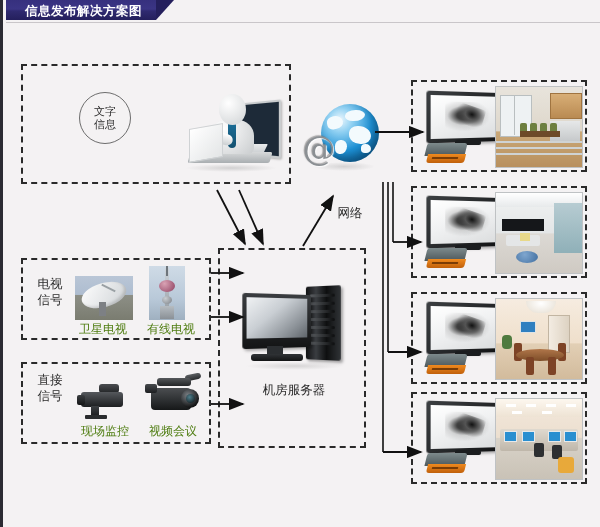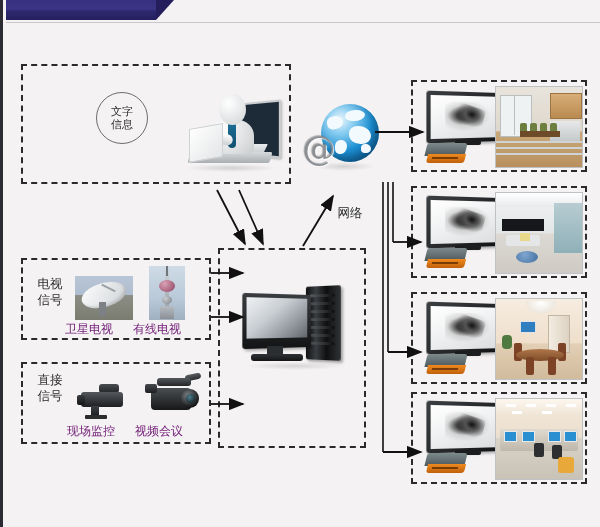--- a/index.html
+++ b/index.html
@@ -34,26 +34,26 @@
   #panel-3{left:408px;top:292px;width:176px;height:92px;}
   #panel-4{left:408px;top:392px;width:176px;height:92px;}
 
   
   .tagcircle{position:absolute;width:50px;height:50px;border:1.4px solid #6d6d6d;
     border-radius:50%;display:flex;flex-direction:column;align-items:center;
     justify-content:center;color:#2a2a2a;font-size:11px;line-height:13px;
     text-align:center;background:#f4f2f3;}
   .tagcircle span{display:block;}
   #circle-video{left:34px;top:92px;}
-  #circle-text{left:93px;top:92px;}
+  #circle-text{left:76px;top:92px;}
   #circle-image{left:34px;top:152px;}
   #circle-selfie{left:93px;top:152px;}
 
   
-  .lbl{position:absolute;color:#701a75;font-size:12px;line-height:15px;text-align:left;white-space:nowrap;}
+  .lbl{position:absolute;color:#4d7c0f;font-size:12px;line-height:15px;text-align:right;white-space:nowrap;}
   .lbl2{position:absolute;color:#2b2b2b;font-size:12.5px;line-height:16px;text-align:center;}
 
   #label-tv-signal{left:26px;top:276px;width:42px;}
   #label-direct-signal{left:26px;top:372px;width:42px;}
   #label-satellite{left:62px;top:322px;width:62px;}
   #label-cable{left:130px;top:322px;width:62px;}
   #label-monitor{left:64px;top:424px;width:62px;}
   #label-conference{left:132px;top:424px;width:62px;}
   #label-server{left:248px;top:382px;width:86px;}
   #label-network{left:325px;top:205px;width:44px;}
@@ -242,20 +242,21 @@
 
   
   #arrows{position:absolute;left:0;top:0;width:600px;height:527px;pointer-events:none;}
 </style>
 </head>
 <body>
 
 <div id="page">
 
   <div id="header-banner"></div>
+  <div id="header-title">信息发布解决方案图</div>
   <div id="header-rule"></div>
 
   <div class="dbox" id="box-content"></div>
 
   <div class="tagcircle" id="circle-text">
     <span>文字</span>
     <span>信息</span>
   </div>
 
   <div id="worker">
@@ -326,20 +327,21 @@
       <div class="vent" style="top:40px"></div>
       <div class="vent" style="top:48px"></div>
       <div class="vent" style="top:56px"></div>
     </div>
     <div class="mon">
       <div class="scr"></div>
     </div>
     <div class="neck"></div>
     <div class="stand"></div>
   </div>
+  <div class="lbl2" id="label-server">机房服务器</div>
 
   <div id="network-graphic">
     <div id="globe-shadow"></div>
     <div id="globe">
       <div class="land l1"></div>
       <div class="land l2"></div>
       <div class="land l3"></div>
       <div class="land l4"></div>
       <div class="land l5"></div>
     </div>

